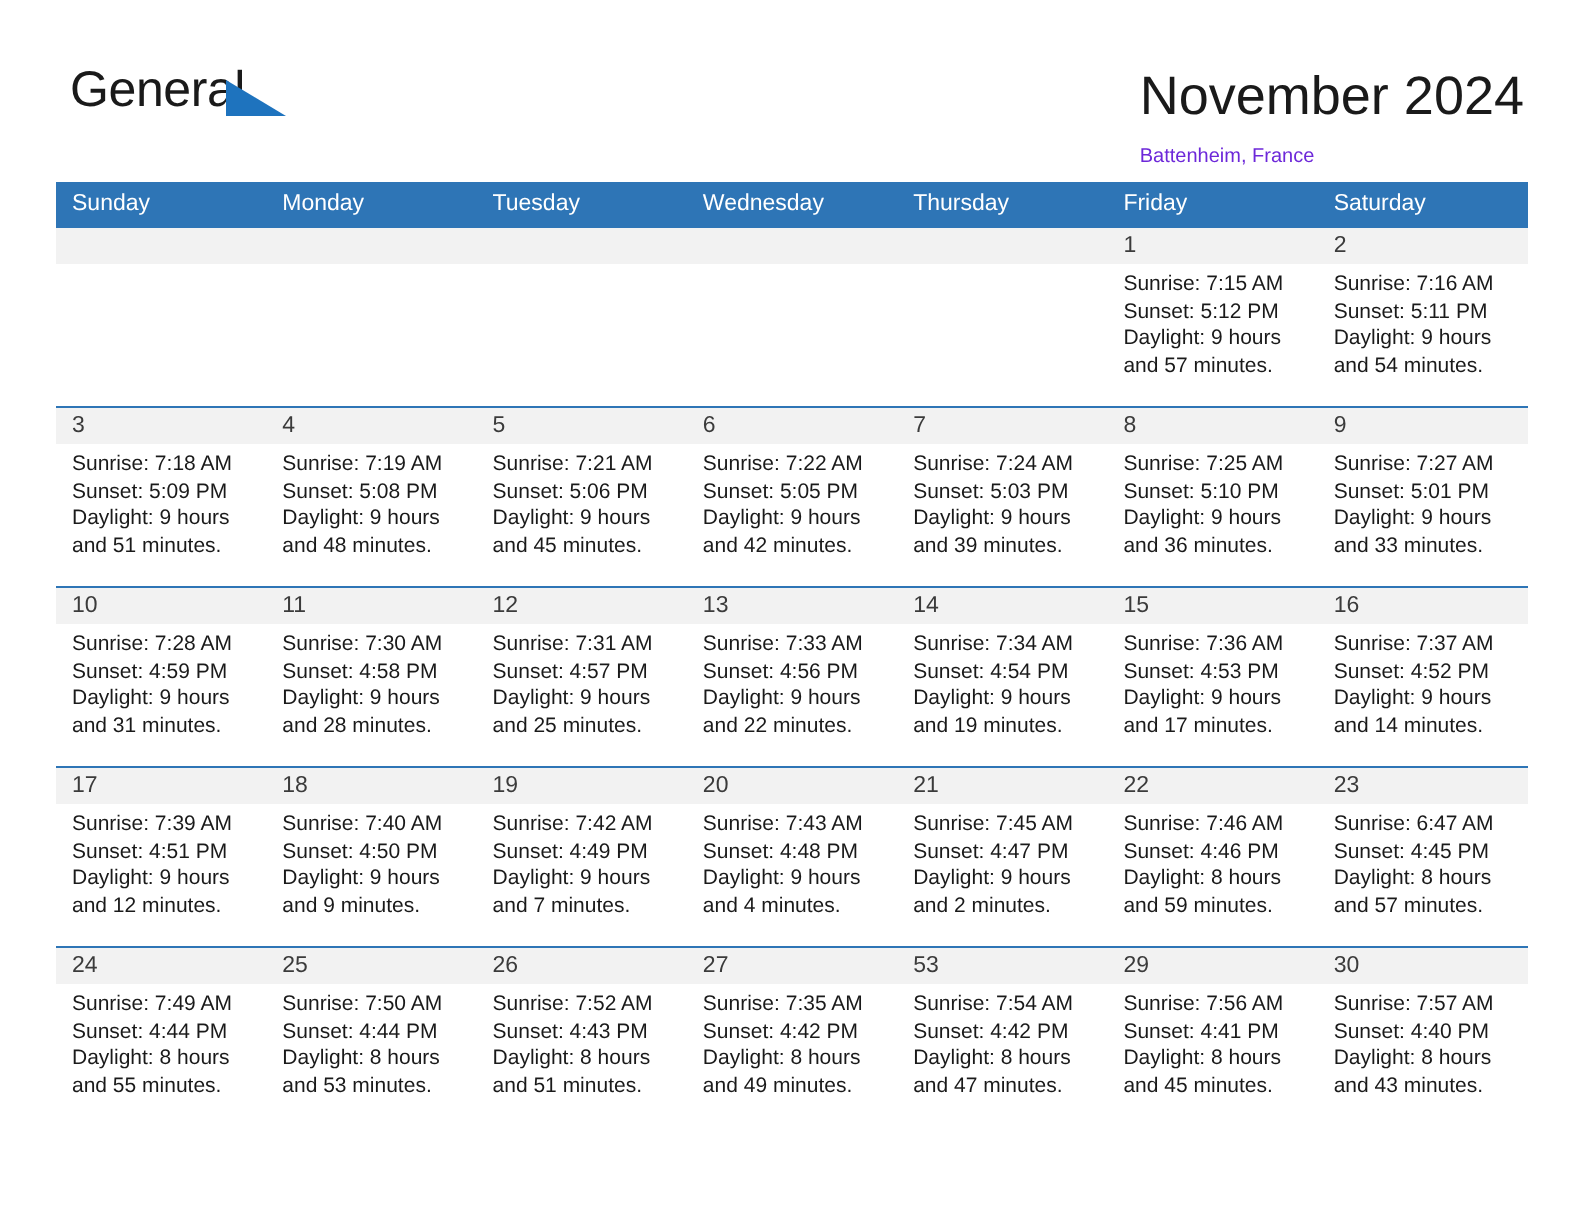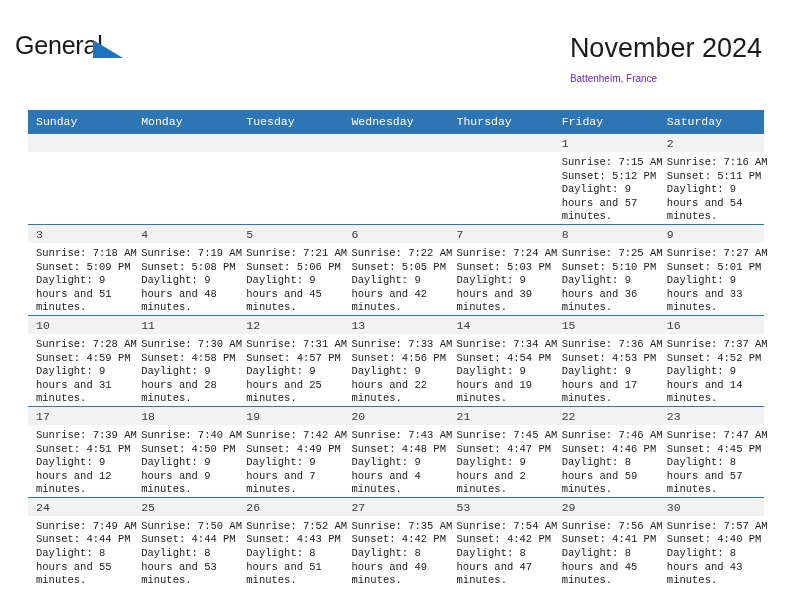--- a/index.html
+++ b/index.html
@@ -19,23 +19,23 @@
     width: 792px;
     height: 612px;
     box-sizing: border-box;
   }
 
   
   .top {
     display: flex;
     align-items: flex-start;
     justify-content: space-between;
-    padding: 33px 30px 0 15px;
-    box-sizing: border-box;
-    height: 110px;
+    padding: 33px 30px 0 35px;
+    box-sizing: border-box;
+    height: 91px;
   }
   .logo {
     position: relative;
     width: 115px;
     height: 48px;
     line-height: 1;
   }
   .logo-general {
     font-size: 25px;
     color: #1a1a1a;
@@ -77,21 +77,20 @@
     color: #6d28d9;
     font-weight: 400;
     margin-top: 9px;
     white-space: nowrap;
   }
 
   
   .cal-wrap {
     padding: 0 28px 0 28px;
     box-sizing: border-box;
-    font-family: Liberation Mono, monospace;
   }
   table.calendar {
     width: 736px;
     border-collapse: collapse;
     table-layout: fixed;
   }
   table.calendar th {
     background: #2e75b6;
     color: #ffffff;
     font-size: 11.5px;
@@ -355,21 +354,21 @@
               <div class="daynum">22</div>
               <div class="dayinfo">
                 <div>Sunrise: 7:46 AM</div>
                 <div>Sunset: 4:46 PM</div>
                 <div class="daylight">Daylight: 8 hours and 59 minutes.</div>
               </div>
             </td>
             <td>
               <div class="daynum">23</div>
               <div class="dayinfo">
-                <div>Sunrise: 7:47 AM</div>
+                <div>Sunrise: 6:47 AM</div>
                 <div>Sunset: 4:45 PM</div>
                 <div class="daylight">Daylight: 8 hours and 57 minutes.</div>
               </div>
             </td>
           </tr>
           <tr>
             <td>
               <div class="daynum">24</div>
               <div class="dayinfo">
                 <div>Sunrise: 7:49 AM</div>

